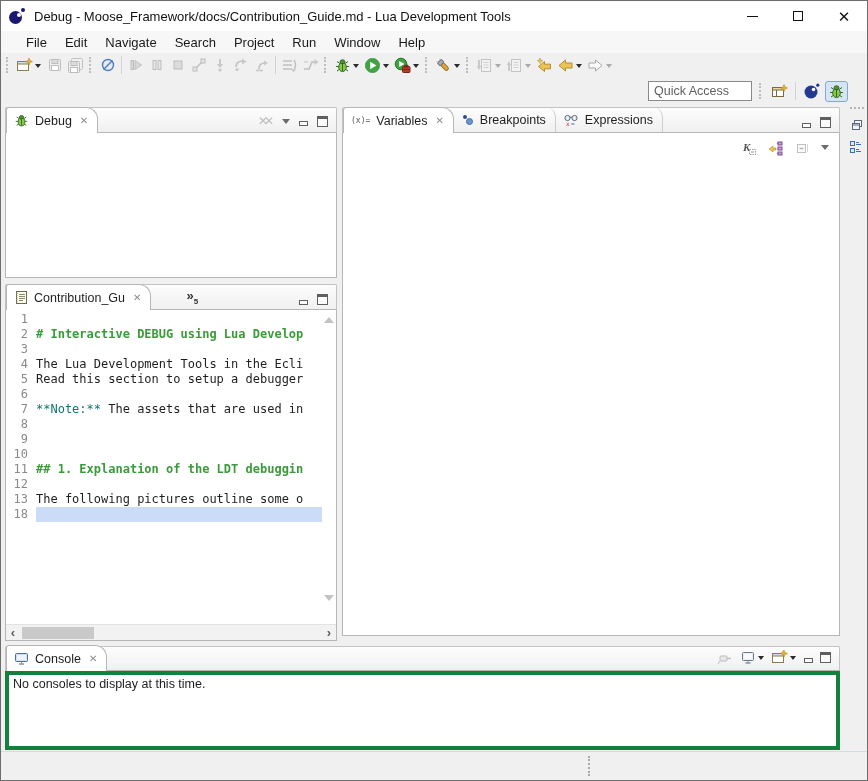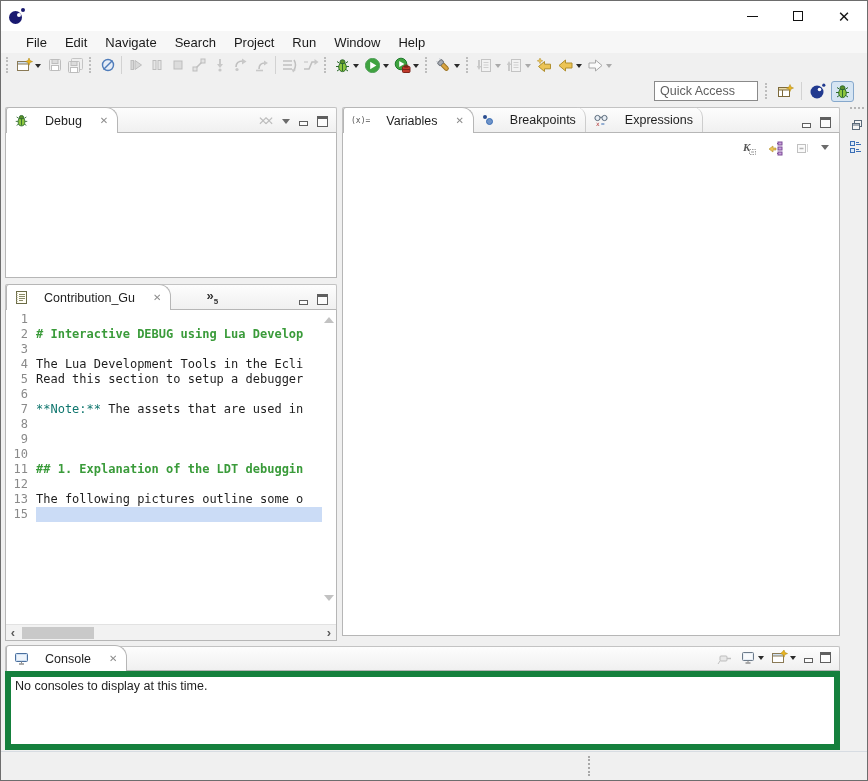--- a/index.html
+++ b/index.html
@@ -19,35 +19,35 @@
   .ic-min-line { width:11px; height:1px; background:#111; }
   .ic-max-box { width:10px; height:10px; border:1px solid #111; }
   .ic-close-x { font-size:15px; line-height:1; }
 
   
   .menubar { position:absolute; left:0; top:30px; right:0; height:22px; background:#f7f7f7; display:flex; align-items:center; padding-left:16px; }
   .menu-item { padding:2px 9px; font-size:13px; color:#1a1a1a; }
 
   
   .toolbar { position:absolute; left:0; top:52px; right:0; height:24px; background:#f0f0f0; display:flex; align-items:center; padding-left:2px; }
-  .toolbar2 { position:absolute; left:0; top:76px; right:0; height:28px; background:#f0f0f0; display:flex; align-items:center; justify-content:flex-end; padding-right:12px;margin-left:48px; }
+  .toolbar2 { position:absolute; left:0; top:76px; right:0; height:28px; background:#f0f0f0; display:flex; align-items:center; justify-content:flex-end; padding-right:18px;margin-left:48px; }
   .tbtn { display:flex; align-items:center; padding:2px 2px; border-radius:2px; }
   .icn { width:17px; height:17px; display:inline-flex; align-items:center; justify-content:center; }
   .dd { width:0; height:0; border:3px solid transparent; border-top:4px solid #2b2b2b; margin:4px 1px 0 2px; }
   .dd.gray { border-top-color:#aaa; }
   .grip { width:5px; height:16px; border-left:2px dotted #bdbdbd; margin:0 3px; }
   .vsep { width:1px; height:18px; background:#d2d2d2; margin:0 3px; }
   .qa-box { width:104px; height:20px; border:1px solid #8a8a8a; background:#fff; font-size:12.5px; color:#5f5f5f; display:flex; align-items:center; padding-left:5px; margin-right:4px; }
   .persp-btn { display:flex; align-items:center; padding:2px 3px; border-radius:3px; margin:0 1px; }
   .persp-btn.active { background:#d6e5f3; border:1px solid #86a8cc; padding:1px 2px; }
 
   
   .panel { position:absolute; background:#f0f0f0; }
   .tabbar { display:flex; align-items:flex-end; height:26px; background:linear-gradient(#fdfdfd,#f0f0f0); border:1px solid #c3c3c3; border-bottom:1px solid #b6b6b6; border-radius:2px 2px 0 0; position:relative; }
-  .tab { display:flex; align-items:center; gap:16px; padding:0 9px 0 7px; height:25px; font-size:12.5px; color:#1e1e1e; white-space:nowrap; border-radius:0 10px 0 0; }
+  .tab { display:flex; align-items:center; gap:6px; padding:0 9px 0 7px; height:25px; font-size:12.5px; color:#1e1e1e; white-space:nowrap; border-radius:0 10px 0 0; }
   .tab.active { background:#fff; border:1px solid #b6b6b6; border-bottom:none; border-radius:3px 12px 0 0; height:26px; margin-bottom:-1px; position:relative; z-index:2; }
   .tab.plain { border-right:1px solid #cdcdcd; }
   .tab-close { color:#8c8c8c; font-size:10px; margin-left:2px; }
   .hdr-tools { margin-left:auto; display:flex; align-items:center; gap:8px; padding-right:8px; padding-bottom:4px; }
   .panel-body { background:#fff; border:1px solid #b6b6b6; border-top:none; position:relative; }
   .ico-min { width:11px; height:10px; position:relative; }
   .ico-min::after { content:""; position:absolute; left:1px; right:1px; top:5px; height:3px; border:1px solid #5f5f5f; background:#fcfcfc; }
   .ico-max { width:11px; height:11px; border:1px solid #5f5f5f; border-top:3px solid #5f5f5f; background:#fcfcfc; }
   .vmenu { width:0; height:0; border:4px solid transparent; border-top:5px solid #6b6b6b; margin-top:4px; }
 
@@ -61,21 +61,21 @@
   .seg-p { color:#1e1e1e; }
   .seg-i { color:#0f766e; }
   .ed-hscroll { position:absolute; left:0; right:0; bottom:0; height:16px; background:#f2f2f2; border-top:1px solid #e2e2e2; display:flex; align-items:center; }
   .h-arrow { width:14px; text-align:center; color:#5a5a5a; font-size:13px; font-weight:bold; line-height:14px; }
   .h-thumb { width:72px; height:12px; background:#c9c9c9; margin-left:2px; }
   .v-arrows { position:absolute; right:1px; top:2px; bottom:18px; width:13px; display:flex; flex-direction:column; justify-content:space-between; align-items:center; }
   .tri-up { width:0; height:0; border:5px solid transparent; border-bottom:6px solid #c2c2c2; }
   .tri-down { width:0; height:0; border:5px solid transparent; border-top:6px solid #c2c2c2; }
 
   
-  .console-body { background:#fff; border:6px solid #15803d; position:relative; }
+  .console-body { background:#fff; border:4px solid #15803d; position:relative; }
   .console-msg { font-size:12.5px; color:#1e1e1e; padding:2px 4px; }
 
   
   .rightbar { position:absolute; left:845px; top:104px; width:22px; height:540px; display:flex; flex-direction:column; align-items:center; gap:6px; padding-top:2px; }
   .rb-grip { width:14px; height:3px; border-top:2px dotted #b5b5b5; }
 
   
   .statusbar { position:absolute; left:0; right:0; bottom:0; height:29px; background:#f0f0f0; border-top:1px solid #d7dce2; }
   .sb-grip { position:absolute; left:587px; top:4px; height:20px; width:3px; border-left:2px dotted #a8a8a8; }
 
@@ -88,20 +88,21 @@
 <body>
 
 <div id="win">
 
   <div class="titlebar">
     <div class="app-icon">
       <div class="moon"></div>
         <div class="hole"></div>
         <div class="sat"></div>
     </div>
+    <div class="title-text">Debug - Moose_Framework/docs/Contribution_Guide.md - Lua Development Tools</div>
     <div class="win-controls">
       <div class="win-btn">
           <div class="ic-min-line"></div>
         </div>
       <div class="win-btn">
           <div class="ic-max-box"></div>
         </div>
       <div class="win-btn">
           <span class="ic-close-x">✕</span>
         </div>
@@ -469,21 +470,21 @@
             <div class="ed-row"><span class="ed-num">4</span><span class="ed-txt"><span class="seg-p">The Lua Development Tools in the Ecli</span></span></div>
             <div class="ed-row"><span class="ed-num">5</span><span class="ed-txt"><span class="seg-p">Read this section to setup a debugger</span></span></div>
             <div class="ed-row"><span class="ed-num">6</span><span class="ed-txt"></span></div>
             <div class="ed-row"><span class="ed-num">7</span><span class="ed-txt"><span class="seg-i">**Note:**</span><span class="seg-p"> The assets that are used in</span></span></div>
             <div class="ed-row"><span class="ed-num">8</span></div>
             <div class="ed-row"><span class="ed-num">9</span><span class="ed-txt"></span></div>
             <div class="ed-row"><span class="ed-num">10</span><span class="ed-txt"></span></div>
             <div class="ed-row"><span class="ed-num">11</span><span class="ed-txt"><span class="seg-h">## 1. Explanation of the LDT debuggin</span></span></div>
             <div class="ed-row"><span class="ed-num">12</span><span class="ed-txt"></span></div>
             <div class="ed-row"><span class="ed-num">13</span><span class="ed-txt"><span class="seg-p">The following pictures outline some o</span></span></div>
-            <div class="ed-row sel"><span class="ed-num">15</span><span class="ed-txt"></span></div>
+            <div class="ed-row sel"><span class="ed-num">18</span><span class="ed-txt"></span></div>
           </div>
         <div class="v-arrows">
           <span class="tri-up"></span>
           <span class="tri-down"></span>
         </div>
       </div>
       <div class="ed-hscroll">
         <span class="h-arrow">‹</span>
         <span class="h-thumb"></span>
         <span class="h-arrow" style="margin-left:auto;">›</span>

